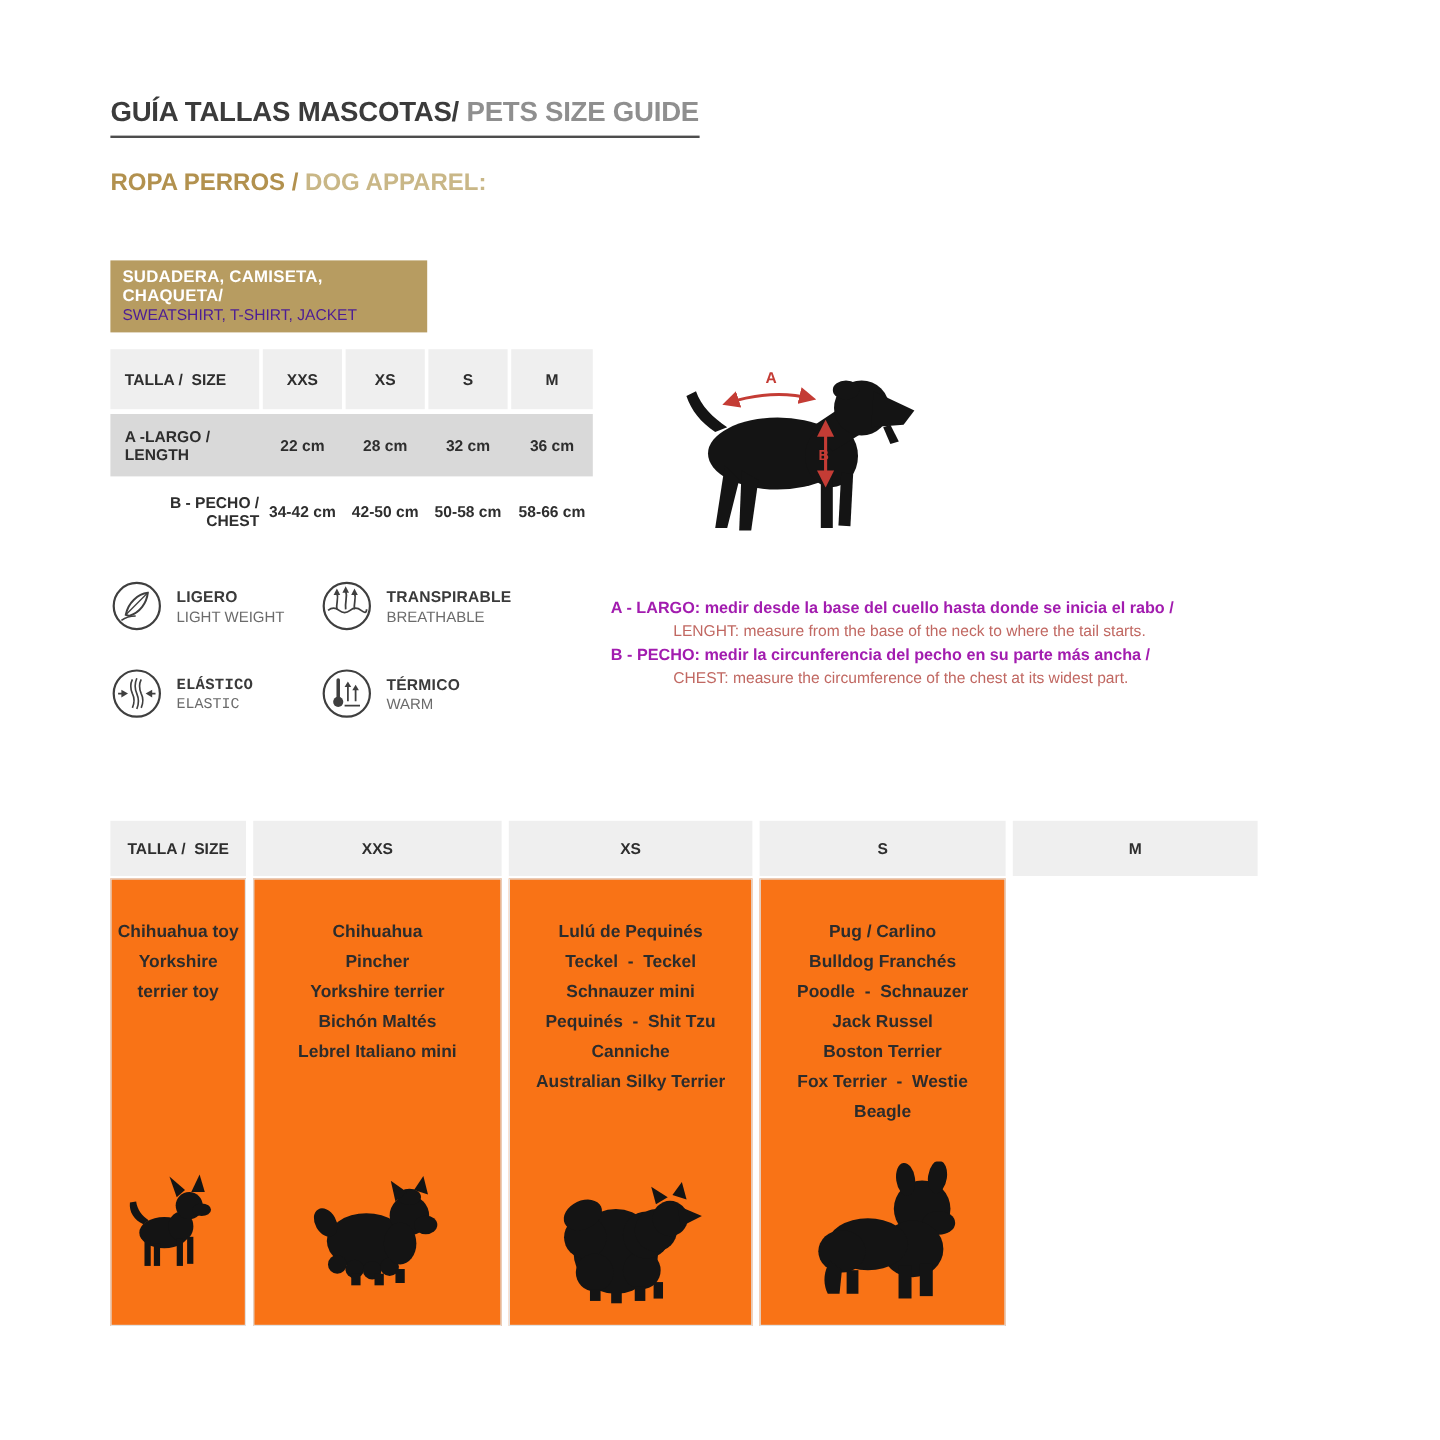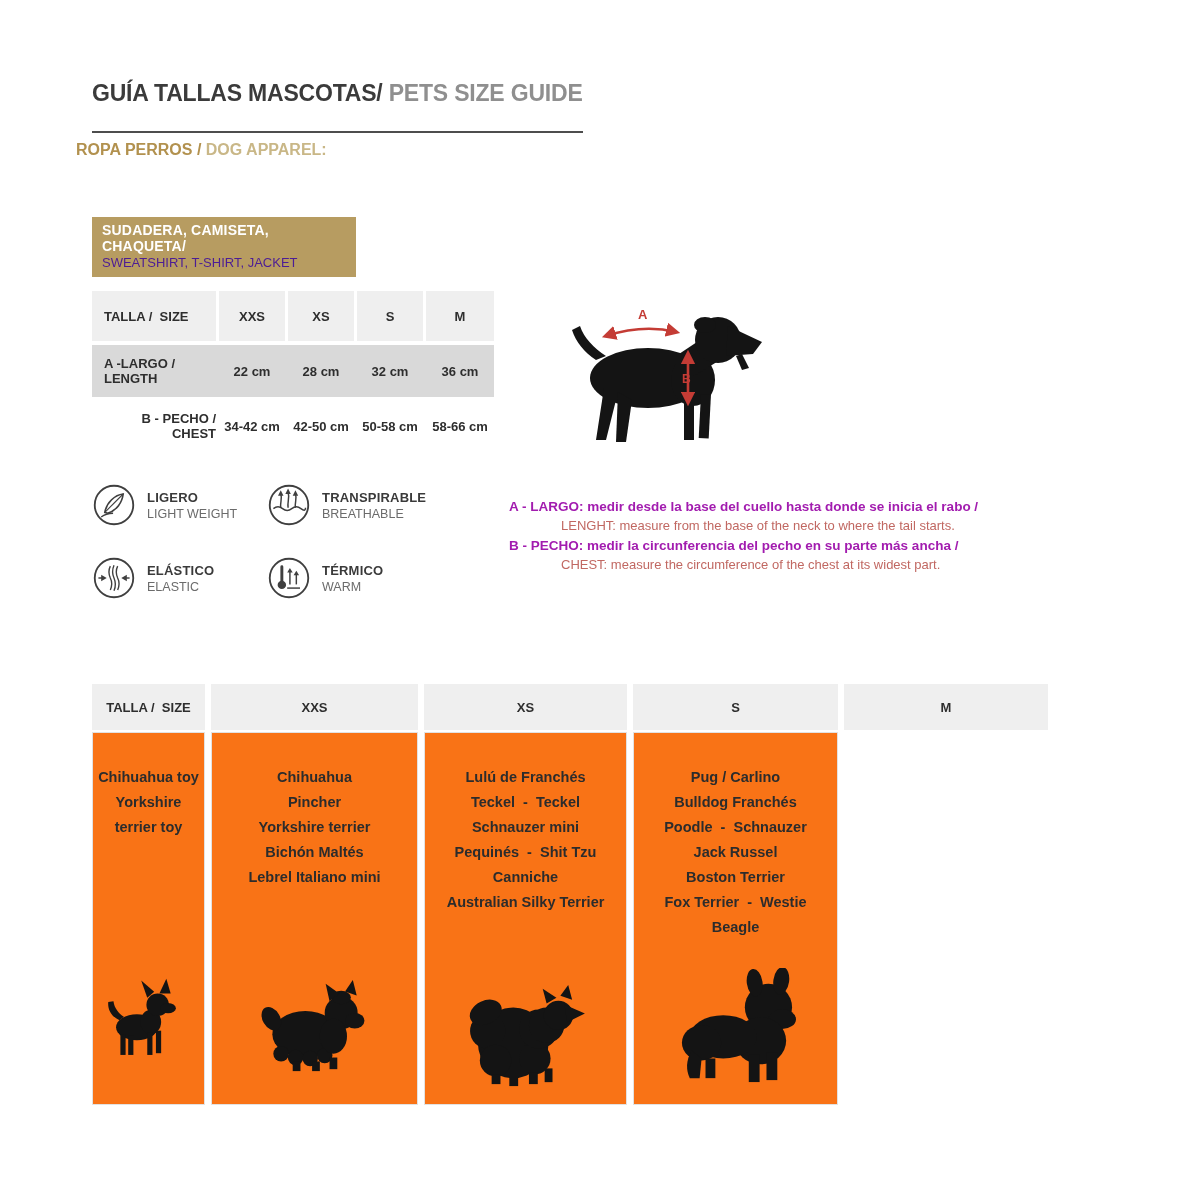--- a/index.html
+++ b/index.html
@@ -1,24 +1,24 @@
 <!DOCTYPE html>
 <html><head>
 <meta charset="utf-8">
 <style>
   html,body{margin:0;padding:0;background:#fff;}
   .page{position:relative;width:1200px;height:1200px;background:#ffffff;
         font-family:"Liberation Sans",sans-serif;overflow:hidden;}
 
   
   .title{position:absolute;left:92px;top:80px;font-size:23px;font-weight:bold;
-         letter-spacing:-0.2px;padding-bottom:24px;border-bottom:2px solid #4d4d4d;}
+         letter-spacing:-0.2px;padding-bottom:6px;border-bottom:2px solid #4d4d4d;}
   .title .es{color:#3b3b3b;}
   .title .en{color:#8f8f8f;}
-  .subtitle{position:absolute;left:76px;top:141px;font-size:16px;font-weight:bold;}
+  .subtitle{position:absolute;left:92px;top:141px;font-size:20px;font-weight:bold;}
   .subtitle .es{color:#b2914e;}
   .subtitle .en{color:#c9b787;font-weight:bold;}
 
   
   .banner{position:absolute;left:92px;top:217px;width:264px;box-sizing:border-box;
           background:#b79c61;padding:5px 10px 7px;color:#fff;}
   .banner .l1{font-size:14px;font-weight:bold;letter-spacing:0.2px;}
   .banner .l2{font-size:13px;color:#4c1d95;margin-top:1px;}
 
   
@@ -35,21 +35,21 @@
 
   
   .diagram{position:absolute;left:548px;top:294px;}
 
   
   .feature{position:absolute;display:flex;align-items:center;gap:11px;}
   .feature .txt .es{font-size:13px;font-weight:bold;color:#3a3a3a;letter-spacing:0.2px;}
   .feature .txt .en{font-size:12.5px;color:#6b6b6b;margin-top:2px;}
   #f-light{left:92px;top:483px;}
   #f-breath{left:267px;top:483px;}
-  #f-elastic{left:92px;top:556px;}
+  #f-elastic{left:92px;top:556px;font-family:Liberation Mono, monospace;}
   #f-thermal{left:267px;top:556px;}
 
   
   .notes{position:absolute;left:509px;top:494px;width:470px;}
   .notes .nb{font-size:13.5px;font-weight:bold;color:#a21caf;margin-top:5px;}
   .notes .nn{font-size:13px;color:#c16862;margin-left:52px;margin-top:4px;}
 
   
   .breed-table{position:absolute;left:92px;top:684px;width:956px;}
   .bt-header,.bt-body{display:grid;grid-template-columns:113px 207px 203px 205px 204px;column-gap:6px;}
@@ -264,21 +264,21 @@
             <ellipse cx="20" cy="44" rx="9" ry="13" transform="rotate(-30 20 44)"></ellipse>
             <rect x="42" y="88" width="8" height="10"></rect>
             <rect x="62" y="88" width="8" height="10"></rect>
             <rect x="80" y="84" width="8" height="12"></rect>
           </g>
         </svg>
       </div>
 
       <div class="bt-cell">
         <div class="bt-breeds">
-            <div class="breed-line">Lulú de Franchés</div>
+            <div class="breed-line">Lulú de Pequinés</div>
             <div class="breed-line">Teckel  -  Teckel</div>
             <div class="breed-line">Schnauzer mini</div>
             <div class="breed-line">Pequinés  -  Shit Tzu</div>
             <div class="breed-line">Canniche</div>
             <div class="breed-line">Australian Silky Terrier</div>
           </div>
         <svg class="dog" id="dog-s" width="148" height="108" viewBox="0 0 150 110">
           <g fill="#141414">
             <circle cx="62" cy="62" r="36"></circle>
             <circle cx="36" cy="50" r="18"></circle>

